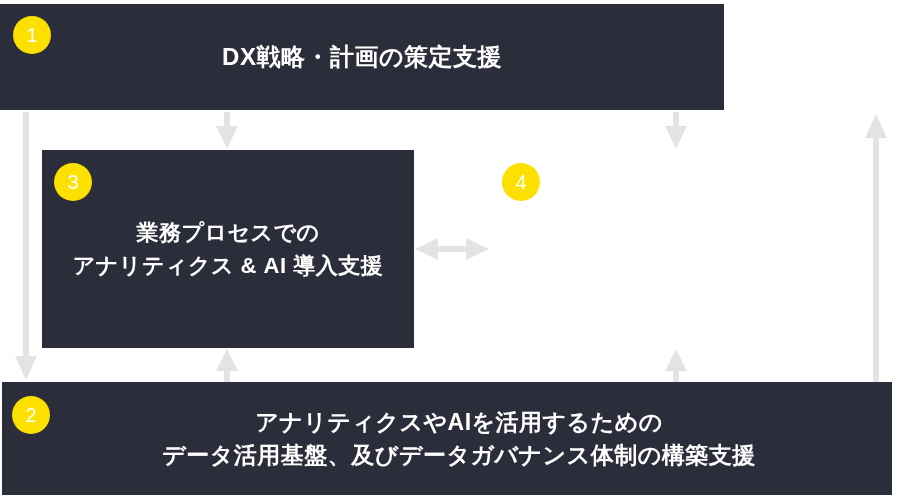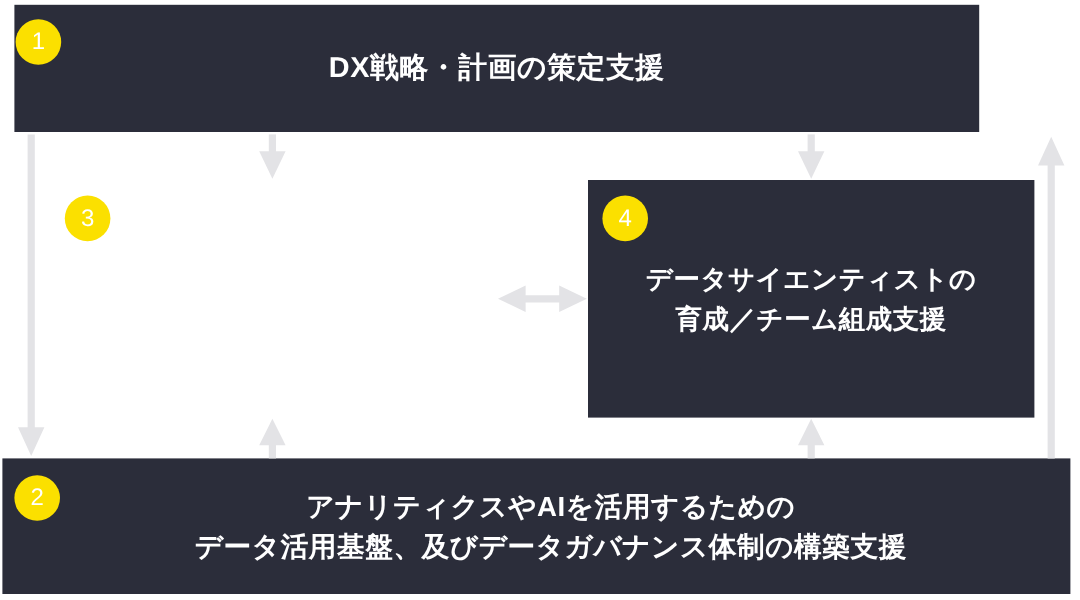--- a/index.html
+++ b/index.html
@@ -35,23 +35,22 @@
     text-align: center;
     line-height: 1.45;
     letter-spacing: 0.5px;
     white-space: pre-line;
   }
 
   
   #banner-top {
     left: 0px;
     top: 4px;
-    width: 804px;
+    width: 724px;
     height: 106px;
-    margin-left: 12px;
   }
   #banner-top .panel-title {
     font-size: 24px;
   }
 
   
   #banner-bottom {
     left: 2px;
     top: 382px;
     width: 890px;
@@ -184,25 +183,25 @@
       <line x1="14" y1="13" x2="62" y2="13" stroke="#e3e3e6" stroke-width="6"></line>
       <path d="M 1 13 L 24 2 L 24 24 Z" fill="#e3e3e6"></path>
       <path d="M 75 13 L 52 2 L 52 24 Z" fill="#e3e3e6"></path>
     </svg>
   </div>
 
   <div class="panel" id="banner-top">
     <div class="panel-title">DX戦略・計画の策定支援</div>
   </div>
 
-
-  <div class="panel" id="box-four">
-    <div class="panel-title">データサイエンティストの
-育成／チーム組成支援</div>
-  </div>
+  <div class="panel" id="box-three">
+    <div class="panel-title">業務プロセスでの
+アナリティクス &amp; AI 導入支援</div>
+  </div>
+
 
   <div class="panel" id="banner-bottom">
     <div class="panel-title">アナリティクスやAIを活用するための
 データ活用基盤、及びデータガバナンス体制の構築支援</div>
   </div>
 
   <div class="badge" id="badge-1">1</div>
 
   <div class="badge" id="badge-3">3</div>
 

